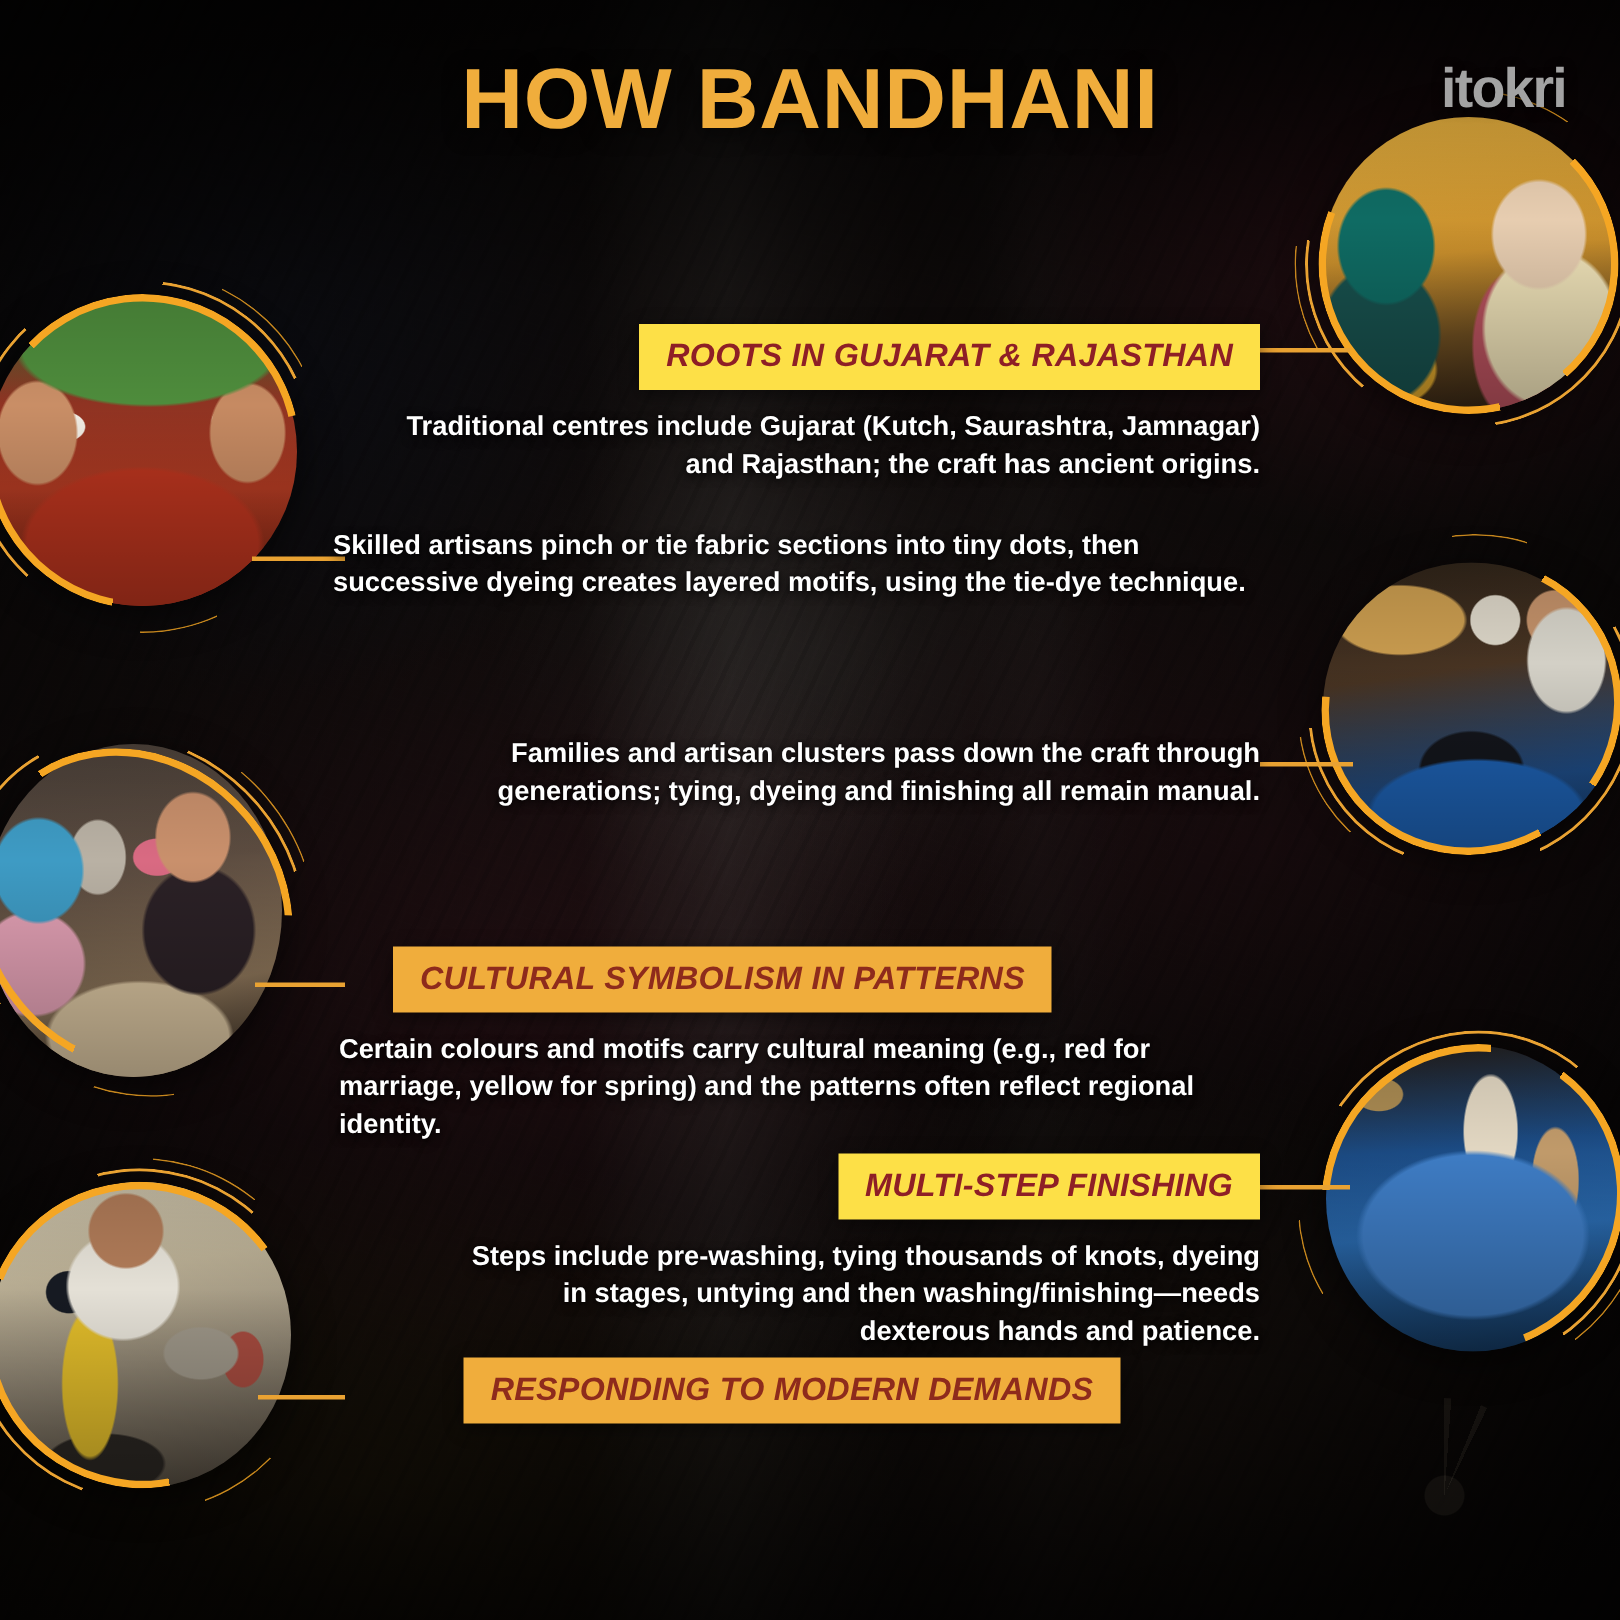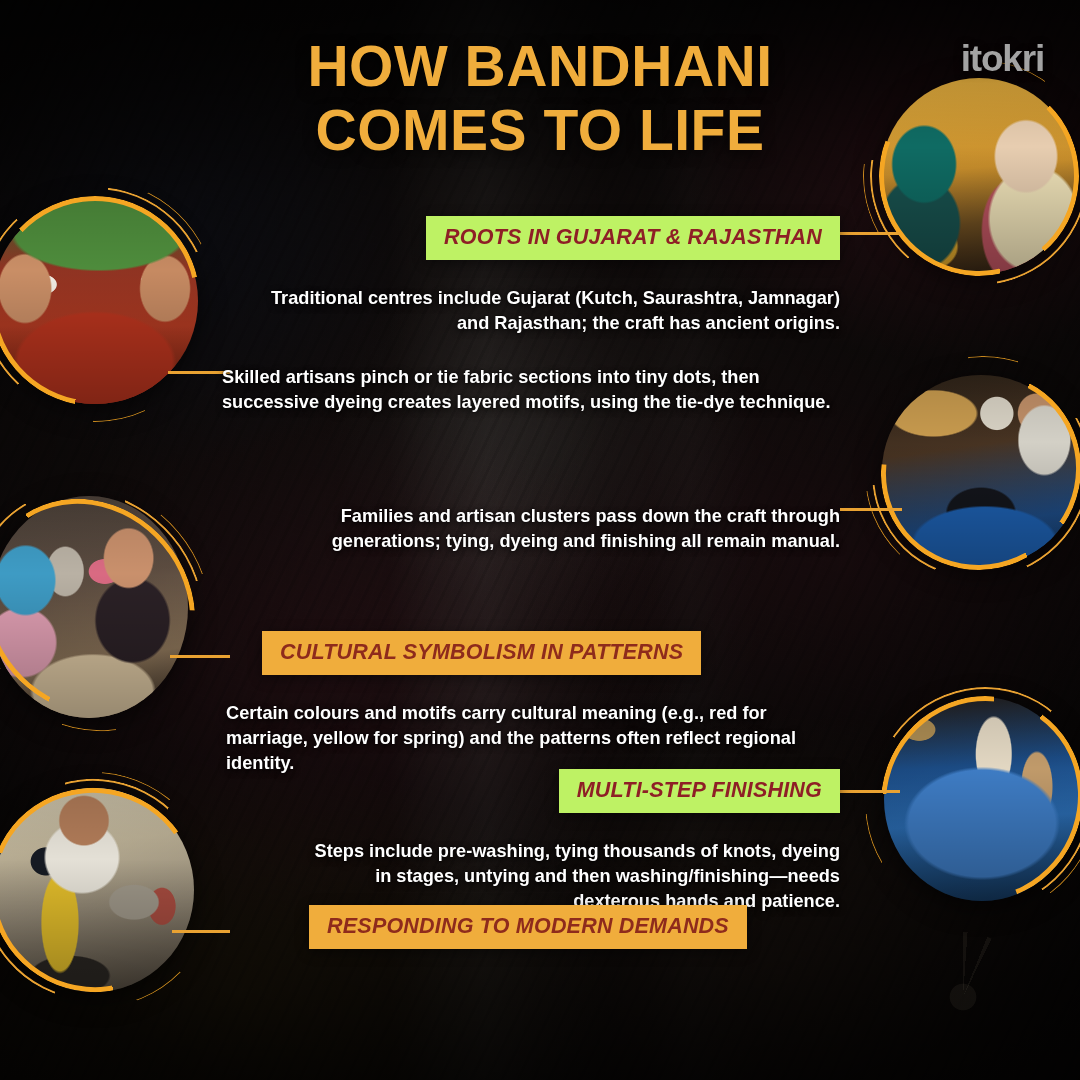--- a/index.html
+++ b/index.html
@@ -231,24 +231,24 @@
     display:inline-block;
     padding:9px 18px 10px;
     font-size:21.5px;
     font-weight:bold;
     font-style:italic;
     letter-spacing:.2px;
     white-space:nowrap;
     color:#8E1F26;
     box-shadow:0 3px 12px rgba(0,0,0,.45);
   }
-  .sec-header.cream { background:#bef264; }
+  .sec-header.cream { background:#fde047; }
   .sec-header.amber { background:#F0AD3C; color:#8E2B1C; }
   .sec-body {
-    margin-top:26px;
+    margin-top:12px;
     font-size:18.2px;
     line-height:1.36;
     font-weight:bold;
     color:#FFFFFF;
     text-shadow:0 2px 7px rgba(0,0,0,.85), 0 0 2px rgba(0,0,0,.7);
   }
   .align-right { text-align:right; }
   .align-left  { text-align:left; }
 </style>
 </head>
@@ -257,21 +257,20 @@
 <div id="canvas">
   <div class="bg-layer bg-base"></div>
   <div class="bg-layer bg-streaks"></div>
   <div class="bg-layer bg-texture"></div>
   <div class="bg-layer bg-vignette"></div>
   <div class="bg-motif"></div>
 </div>
 
 <div id="title">
   <span class="line">HOW BANDHANI</span>
-  <span class="line">COMES TO LIFE</span>
 </div>
 
 <div id="logo">itokri</div>
 
 <div class="photo" style="left:881px; top:78px; width:196px; height:196px;">
   <div class="ph-img img-women-yellow"></div>
   <div class="ph-shade"></div>
 </div>
 <div class="ring" style="left:879px; top:76px; width:200px; height:200px; transform:rotate(-18deg);">
     <div class="ring-hair"></div>

